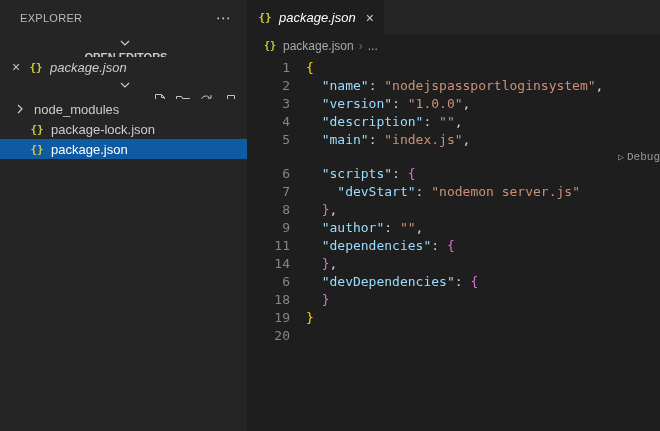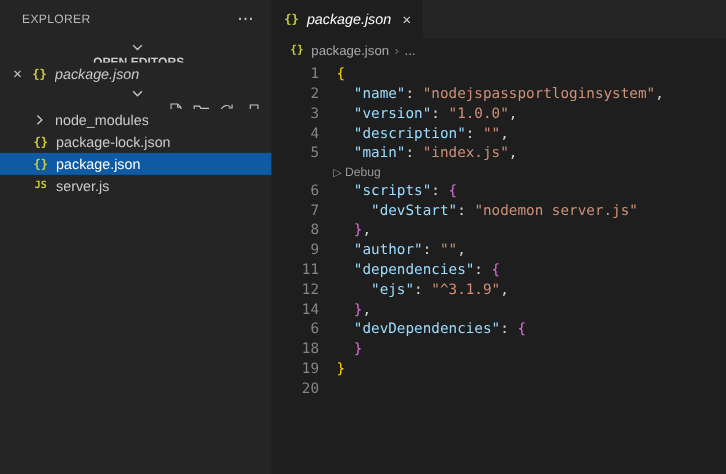--- a/index.html
+++ b/index.html
@@ -49,21 +49,21 @@
   .js-glyph {
     color: var(--json-icon, #cbcb41);
     font-family: "DejaVu Sans Mono", monospace;
     font-size: 9px; font-weight: bold; line-height: 1;
   }
   .italic { font-style: italic; }
   .file-label { white-space: nowrap; overflow: hidden; }
 
   .file-list { display: flex; flex-direction: column; }
   .file-row { height: 20px; display: flex; align-items: center; font-size: 13px; cursor: pointer; }
-  .file-row.folder { padding-left: 28px; }
+  .file-row.folder { padding-left: 12px; }
   .file-row.file { padding-left: 29px; }
   .file-row.selected { background: var(--selection-bg, #0e5ba4); color: #ffffff; }
 
   
   .editor { flex: 1; min-width: 0; display: flex; flex-direction: column; background: #1e1e1e; }
   .tab-bar { height: 35px; flex: none; background: #252526; display: flex; }
   .tab {
     background: #1e1e1e; color: #ffffff;
     display: flex; align-items: center; gap: 4px;
     padding: 0 10px; font-size: 13px; cursor: pointer;
@@ -87,22 +87,23 @@
   }
   .code-row { display: flex; height: 18px; line-height: 18px; }
   .gutter {
     width: 43px; flex: none; text-align: right;
     margin-right: 16px; color: #858585;
   }
   .line-content { white-space: pre; }
   .lens-row {
     height: 16px; line-height: 16px;
     padding-left: 56px; color: #999999;
-    font-family: Liberation Sans, sans-serif; font-size: 11px;
+    font-family: Liberation Mono, monospace; font-size: 11px;
     cursor: pointer;
+    text-align: right;
   }
   .lens-play { margin-right: 3px; font-size: 10px; }
 </style>
 </head>
 <body>
 
 <div class="app">
 
   <aside class="sidebar">
     <div class="sidebar-header">
@@ -179,26 +180,20 @@
               <span class="json-glyph">{}</span>
             </span>
             <span class="file-label">package-lock.json</span>
           </div>
           <div class="file-row file selected">
             <span class="file-icon">
               <span class="json-glyph">{}</span>
             </span>
             <span class="file-label">package.json</span>
           </div>
-          <div class="file-row file">
-            <span class="file-icon">
-              <span class="js-glyph">JS</span>
-            </span>
-            <span class="file-label">server.js</span>
-          </div>
         </div>
     </div>
   </aside>
 
   <main class="editor">
     <div class="tab-bar">
       <div class="tab">
         <span class="file-icon">
             <span class="json-glyph">{}</span>
           </span>
@@ -252,24 +247,20 @@
         </div>
         <div class="code-row">
           <span class="gutter">9</span>
           <span class="line-content"><span style="color: rgb(212, 212, 212);">  </span><span style="color: rgb(156, 220, 254);">"author"</span><span style="color: rgb(212, 212, 212);">: </span><span style="color: rgb(206, 145, 120);">""</span><span style="color: rgb(212, 212, 212);">,</span></span>
         </div>
         <div class="code-row">
           <span class="gutter">11</span>
           <span class="line-content"><span style="color: rgb(212, 212, 212);">  </span><span style="color: rgb(156, 220, 254);">"dependencies"</span><span style="color: rgb(212, 212, 212);">: </span><span style="color: rgb(218, 112, 214);">{</span></span>
         </div>
         <div class="code-row">
-          <span class="gutter">12</span>
-          <span class="line-content"><span style="color: rgb(212, 212, 212);">    </span><span style="color: rgb(156, 220, 254);">"ejs"</span><span style="color: rgb(212, 212, 212);">: </span><span style="color: rgb(206, 145, 120);">"^3.1.9"</span><span style="color: rgb(212, 212, 212);">,</span></span>
-        </div>
-        <div class="code-row">
           <span class="gutter">14</span>
           <span class="line-content"><span style="color: rgb(212, 212, 212);">  </span><span style="color: rgb(218, 112, 214);">}</span><span style="color: rgb(212, 212, 212);">,</span></span>
         </div>
         <div class="code-row">
           <span class="gutter">6</span>
           <span class="line-content"><span style="color: rgb(212, 212, 212);">  </span><span style="color: rgb(156, 220, 254);">"devDependencies"</span><span style="color: rgb(212, 212, 212);">: </span><span style="color: rgb(218, 112, 214);">{</span></span>
         </div>
         <div class="code-row">
           <span class="gutter">18</span>
           <span class="line-content"><span style="color: rgb(212, 212, 212);">  </span><span style="color: rgb(218, 112, 214);">}</span></span>

